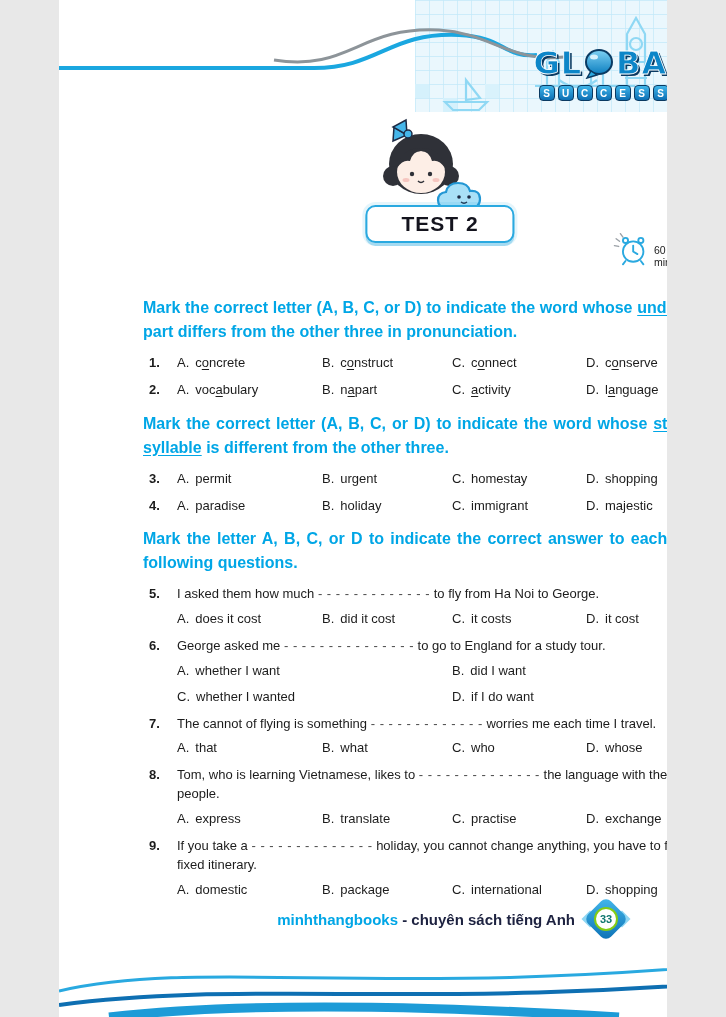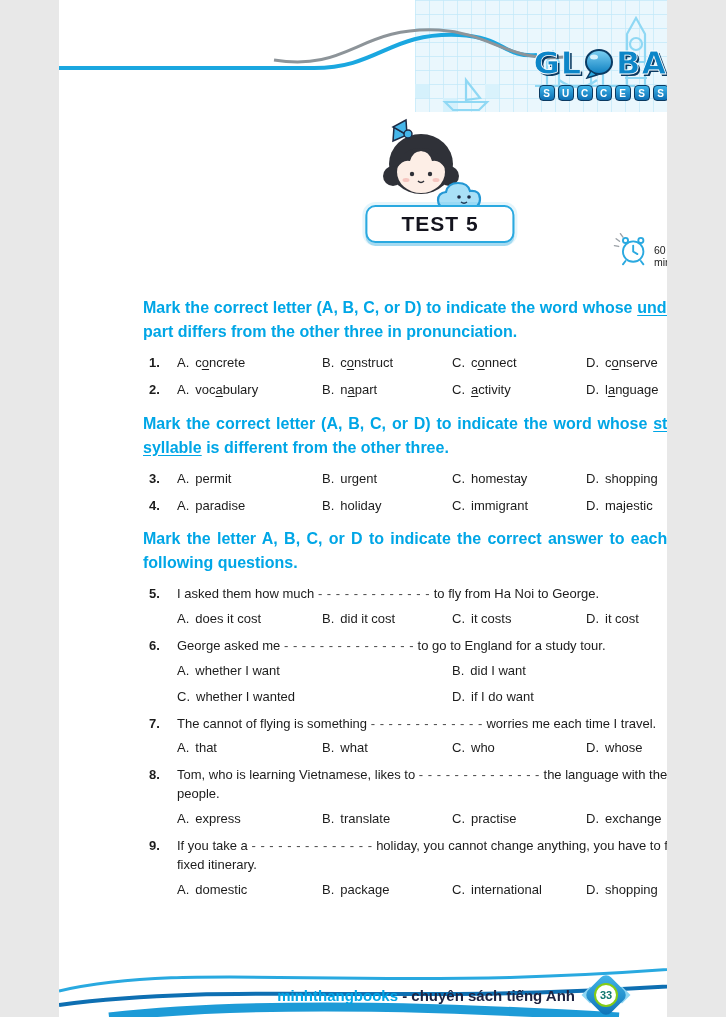--- a/index.html
+++ b/index.html
@@ -38,21 +38,21 @@
   .qn { padding-left:22px; font-weight:bold; }
   .stem { margin:0 0 6px 0; }
   .blank { color:#4a4a4a; letter-spacing:0.5px; white-space:nowrap; }
   .opts { display:grid; }
   .o4 { grid-template-columns:145px 130px 134px auto; }
   .o2 { grid-template-columns:275px auto; row-gap:7px; }
   .opt { white-space:nowrap; }
   .ltr { margin-right:6px; }
 
   
-  .footer { position:absolute; top:976px; left:0; right:0; display:flex; align-items:center; justify-content:flex-end; padding-right:42px; gap:12px; z-index:3; font-size:15px; font-weight:bold; }
+  .footer { position:absolute; top:900px; left:0; right:0; display:flex; align-items:center; justify-content:flex-end; padding-right:42px; gap:12px; z-index:3; font-size:15px; font-weight:bold; }
   .fb { color:#00a6e6; }
   .fr { color:#1d2240; }
   .badge { position:relative; width:38px; height:38px; }
   .badge .wing { position:absolute; width:12px; height:12px; background:#8ed6f3; transform:rotate(45deg); top:13px; }
   .badge .wl { left:-3px; } .badge .wr { right:-3px; }
   .badge .dia { position:absolute; inset:3px; background:linear-gradient(135deg,#45b9ec,#0b6fb4); transform:rotate(45deg); border-radius:7px; }
   .badge .circ { position:absolute; inset:7px; background:#fff; border-radius:50%; display:flex; align-items:center; justify-content:center; font-size:11px; font-weight:bold; color:#0f766e; border:2px solid #84cc16; }
 
   .botwave { position:absolute; bottom:0; left:0; z-index:1; }
 </style>
@@ -144,21 +144,21 @@
       <g>
         <path d="M90 90 q-9 0 -9 -8 q0 -7 8 -8 q2 -9 12 -9 q10 0 12 8 q10 -1 10 8 q0 9 -10 9z" fill="#a9e0f7" stroke="#2397d4" stroke-width="2.2"></path>
         <circle cx="102" cy="79" r="1.8" fill="#1d2a44"></circle>
         <circle cx="112" cy="79" r="1.8" fill="#1d2a44"></circle>
         <path d="M104 84 q3 2.5 6 0" stroke="#1d2a44" stroke-width="1.4" fill="none"></path>
       </g>
     </svg>
   </div>
 
   <div class="testbadge">
-    <span>TEST 5</span>
+    <span>TEST 2</span>
   </div>
 
   <div class="timer">
     <svg width="48" height="44" viewBox="0 0 48 44">
       <g stroke="#2aa9e0" fill="none" stroke-width="2.2" stroke-linecap="round">
         <circle cx="26" cy="25" r="12" fill="#fff"></circle>
         <path d="M26 18v7l5 3"></path>
         <circle cx="17" cy="12" r="3"></circle>
         <circle cx="35" cy="12" r="3"></circle>
         <path d="M17 36l-3 4M35 36l3 4"></path>

